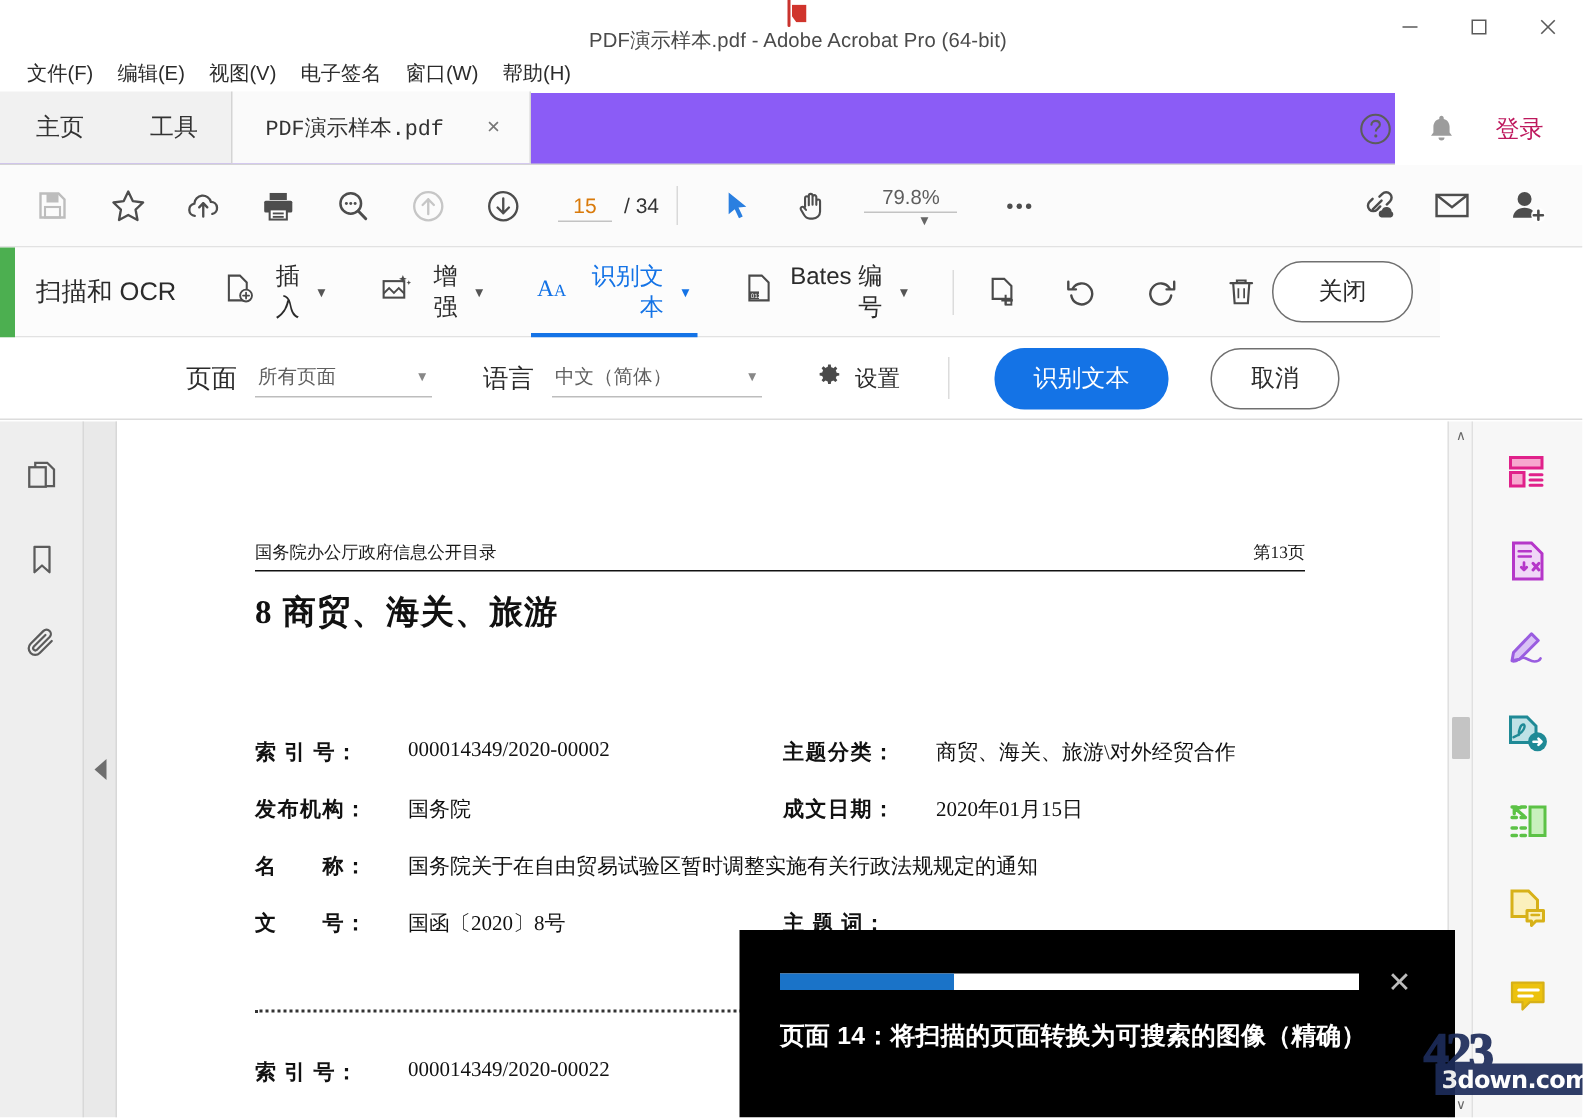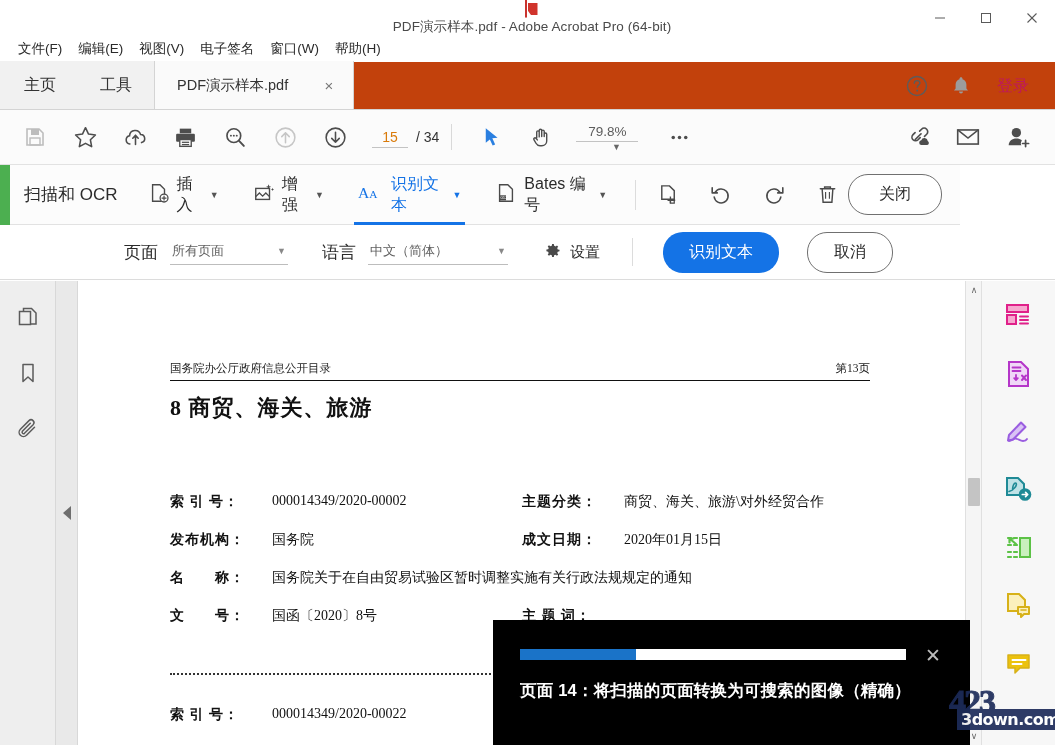--- a/index.html
+++ b/index.html
@@ -37,22 +37,22 @@
   
   .menubar {
     position:absolute; left:0; top:36px; width:1055px; height:26px;
     background:#ffffff; display:flex; align-items:center; padding-left:10px;
     font-size:13.5px; color:#2b2b2b;
   }
   .menu-item { padding:3px 8px; cursor:default; white-space:nowrap; }
 
   
   .tabstrip {
-    position:absolute; left:0; top:62px; width:1055px; height:48px;
-    background:#c2410c; border-bottom:1px solid #d4d4d4; display:flex; align-items:flex-end;
+    position:absolute; left:0; top:62px; width:930px; height:48px;
+    background:#8b5cf6; border-bottom:1px solid #d4d4d4; display:flex; align-items:flex-end;font-family:Liberation Mono, monospace;
   }
   .nav-tab {
     height:48px; display:flex; align-items:center; justify-content:center;
     padding:0 22px; font-size:16px; color:#333; background:#f1f1f1; cursor:default;
   }
   .nav-tab.first { padding-left:24px; }
   .doc-tab {
     height:48px; min-width:200px; background:#fafafa; border-left:1px solid #d4d4d4;
     border-right:1px solid #d4d4d4; display:flex; align-items:center; padding:0 14px 0 22px;
     font-size:14.5px; color:#333; position:relative;
@@ -102,21 +102,21 @@
     width:62px; text-align:center; font-size:13.5px; color:#5d5d5d;
     border-bottom:1px solid #c3c3c3; padding:2px 0;
   }
   .zoomcaret { margin-left:6px; color:#666; font-size:9px; }
   .zoomcaret2 { margin-left:18px; }
   .tb-right { margin-left:auto; display:flex; align-items:center; padding-right:14px; }
 
   
   .ocrbar {
     position:absolute; left:0; top:165px; width:960px; height:60px;
-    background:#fcfcfc; border-bottom:1px solid #e2e2e2; display:flex; align-items:center;
+    background:#fcfcfc; border-bottom:1px solid #e2e2e2; display:flex; align-items:center;text-align:right;
   }
   .green-accent { position:absolute; left:0; top:0; width:10px; height:60px; background:#4caf50; }
   .ocr-title { margin-left:24px; font-size:17px; color:#2b2b2b; white-space:nowrap; }
   .ocr-tool {
     display:flex; align-items:center; gap:7px; margin-left:26px; font-size:16px;
     color:#2b2b2b; height:48px; padding:0 4px; position:relative;
   }
   .ocr-tool .caret { font-size:9px; color:#555; margin-left:3px; }
   .ocr-tool.active { color:#1473e6; }
   .ocr-tool.active .caret { color:#1473e6; }

